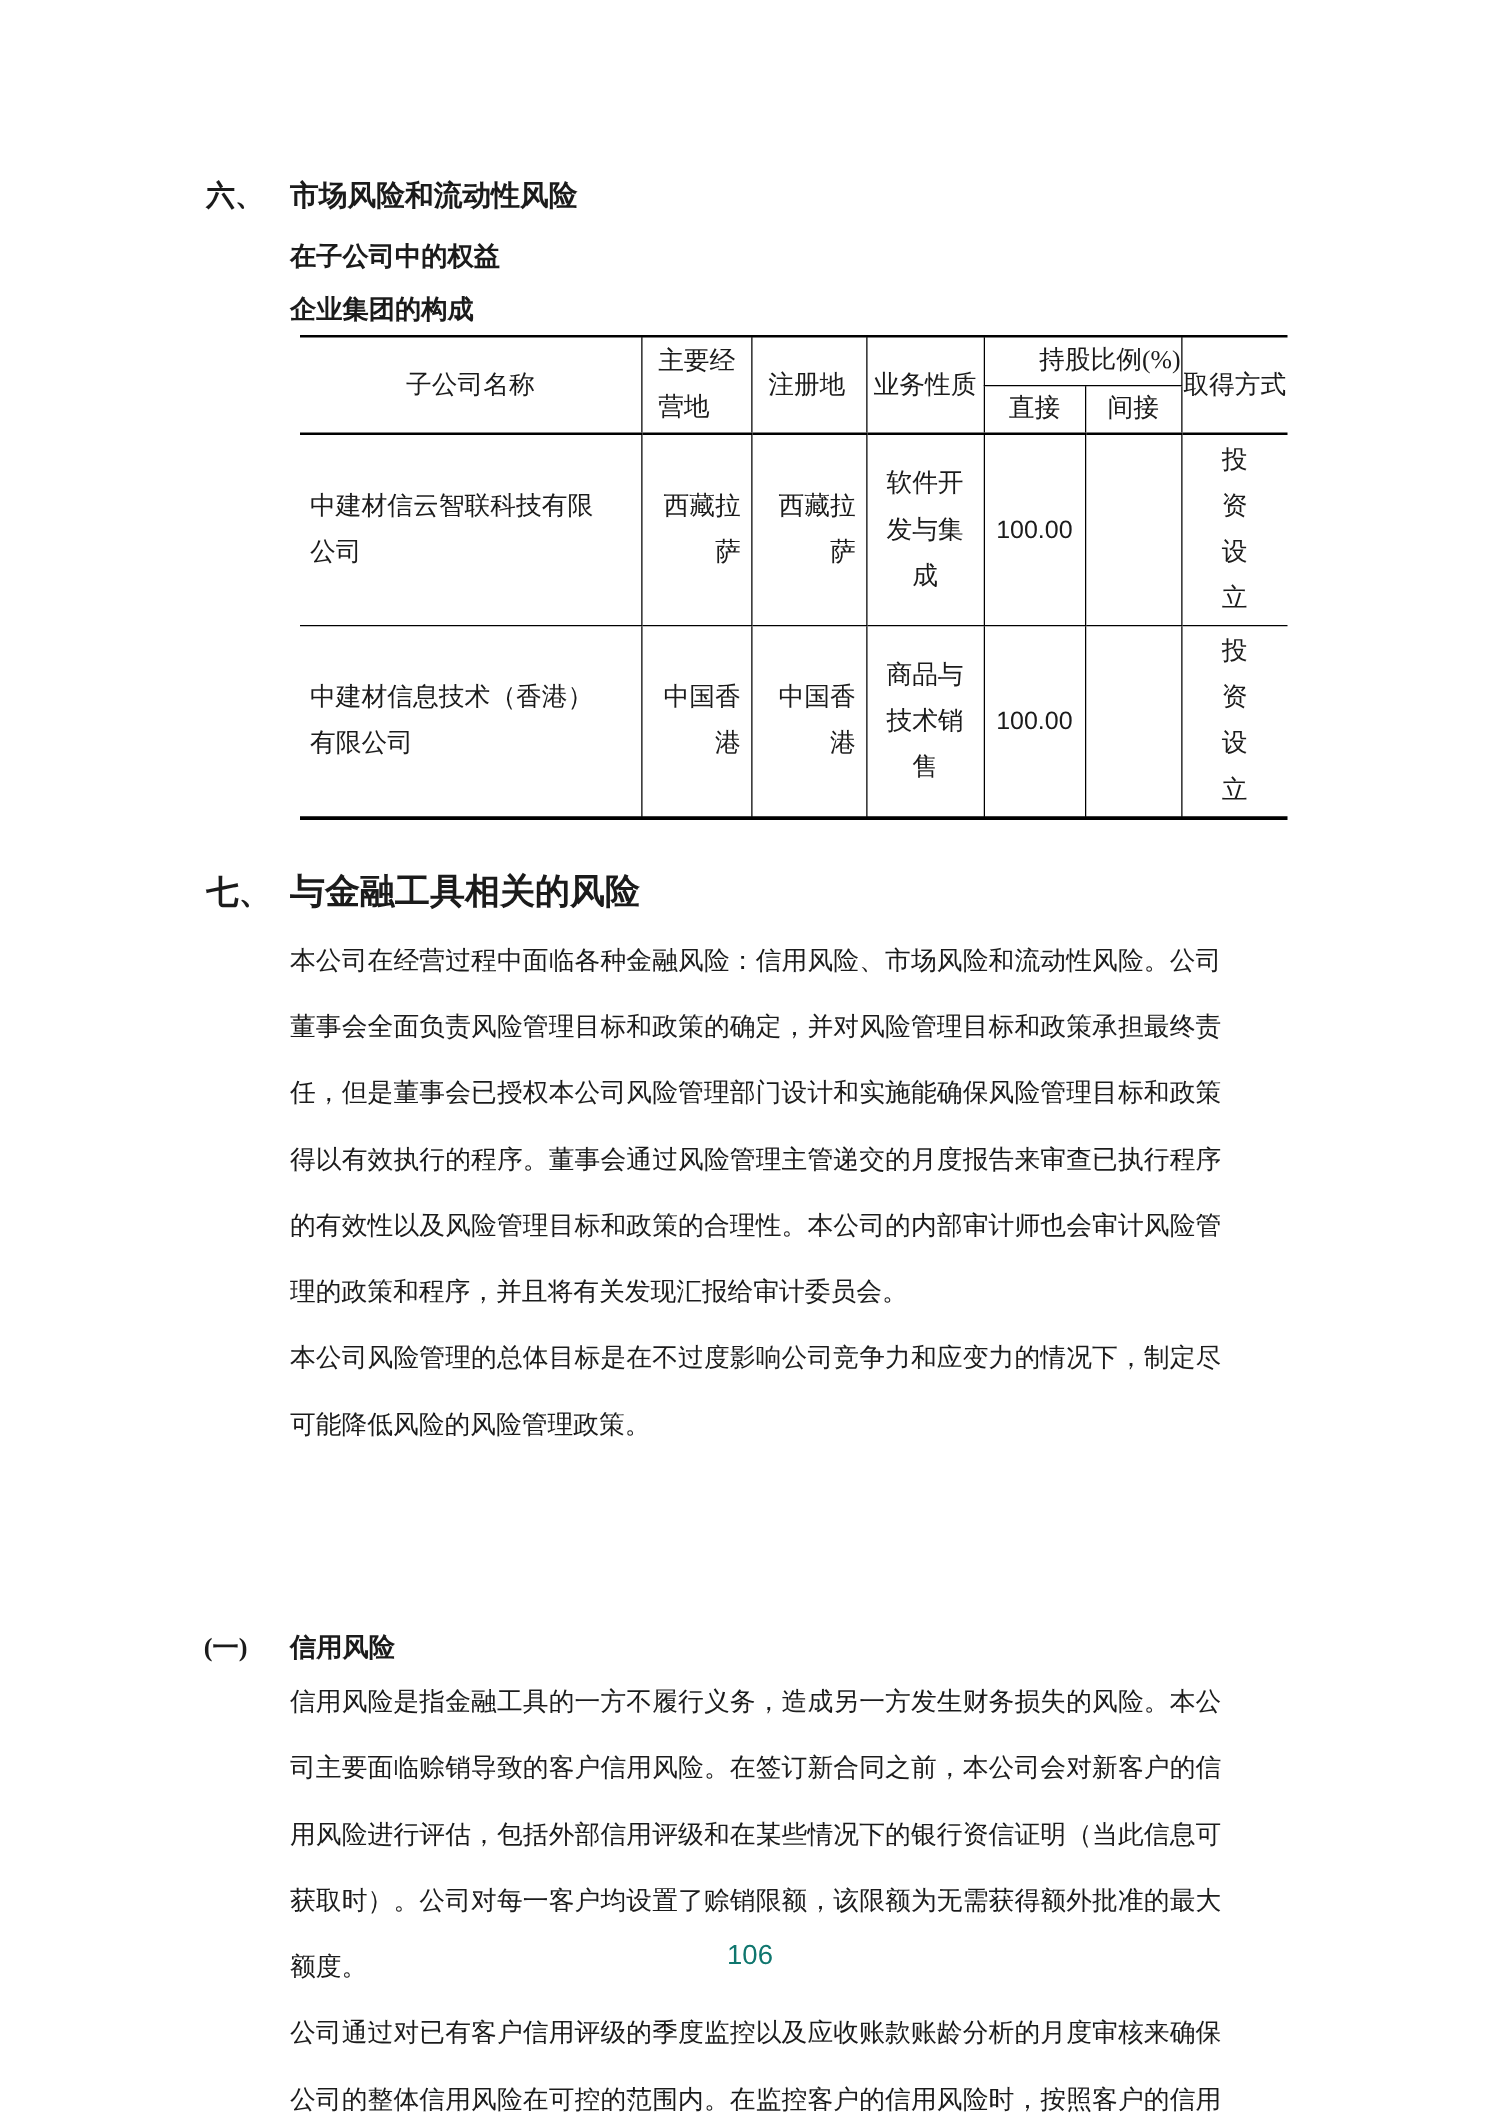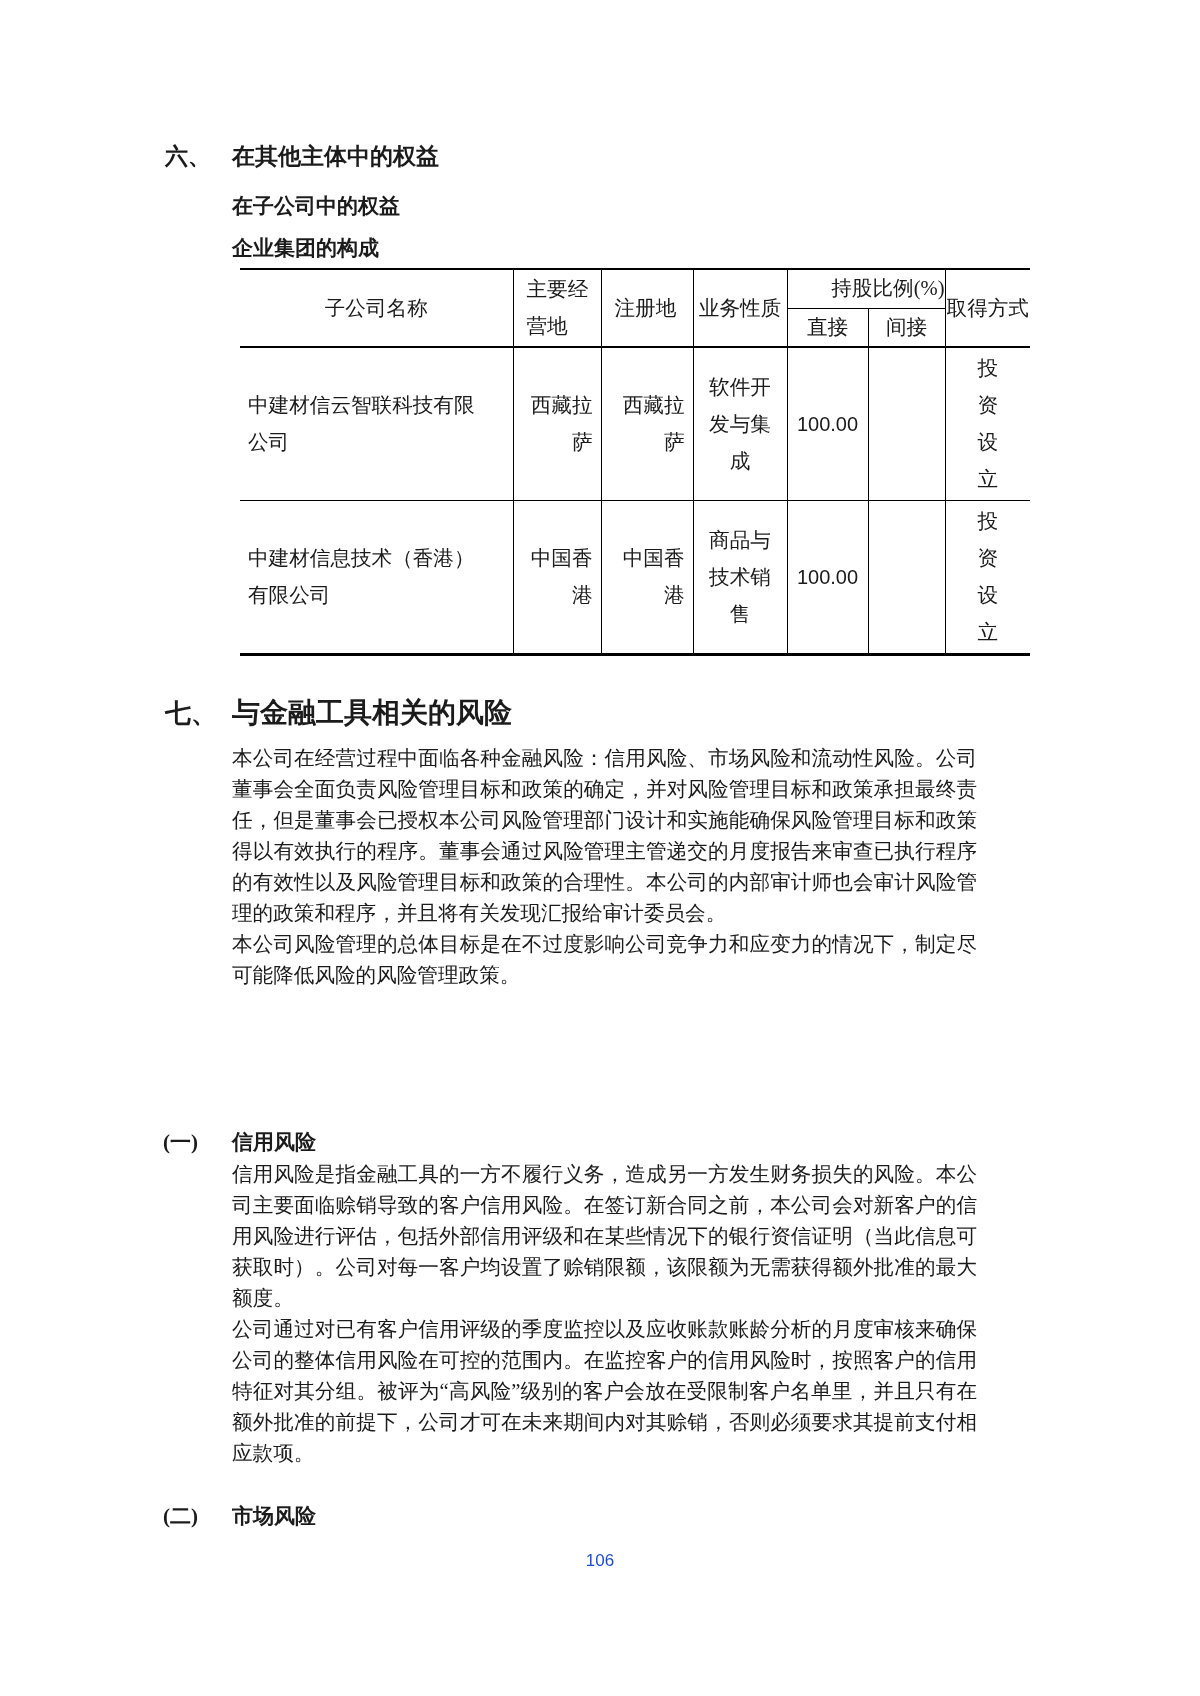--- a/index.html
+++ b/index.html
@@ -35,39 +35,39 @@
   .subs .hc-left { text-align:left; padding-left:13px; padding-right:8px; }
   .subs td.c-name { text-align:left; padding:6px 28px 6px 8px; }
   .subs td.c-place { text-align:right; padding:2px 8px 2px 11px; }
   .subs td.c-biz { text-align:center; padding:2px 12px; }
   .subs td.c-num { text-align:center; font-family:"Liberation Sans","DejaVu Sans",sans-serif; font-size:20px; }
   .subs td.c-method { text-align:center; padding:2px 24px; }
 
   
   .sec7-head { padding-left:165px; margin-top:39px; font-size:28px; line-height:36px; }
   .sec7-head .h-num { font-size:26px; }
-  .para { margin:0 0 0 232px; width:745px; text-align:justify; font-size:20.6px; line-height:31px; }
+  .para { margin:0 0 0 232px; width:745px; text-align:justify; font-size:20.6px; line-height:53px; }
   .para.first { margin-top:12px; }
 
   .sub-sec-head { padding-left:163px; font-size:21px; line-height:34px; }
   .sub-sec-head .h-num { width:69px; font-family:"Liberation Serif","DejaVu Serif",serif; font-weight:700; }
   .credit-head { margin-top:134px; }
   .market-head { margin-top:30px; }
 
   .page-number { position:absolute; top:1551px; left:0; width:100%; text-align:center;
-    font-size:17px; font-family:"Liberation Sans","DejaVu Sans",sans-serif; color:#1d4ed8; }
+    font-size:22px; font-family:"Liberation Sans","DejaVu Sans",sans-serif; color:#0f766e; }
 </style>
 </head>
 <body>
 
 <div class="page">
 
   <div class="h-row hd sec6-head">
     <span class="h-num">六、</span>
-    <span>在其他主体中的权益</span>
+    <span>市场风险和流动性风险</span>
   </div>
   <div class="hd subhead s1">在子公司中的权益</div>
   <div class="hd subhead s2">企业集团的构成</div>
 
   <table class="subs">
     <colgroup>
       <col style="width:273px">
         <col style="width:88px">
         <col style="width:92px">
       <col style="width:94px">

